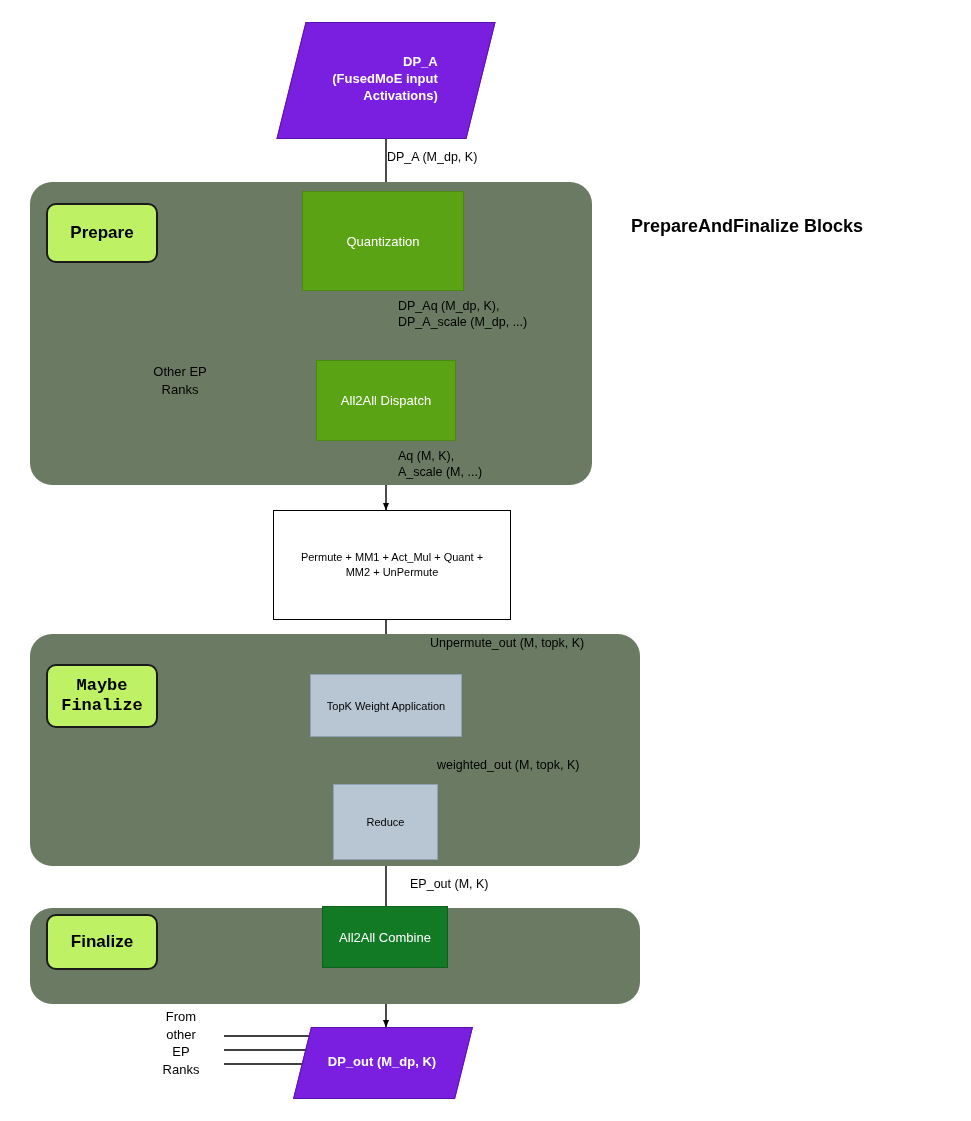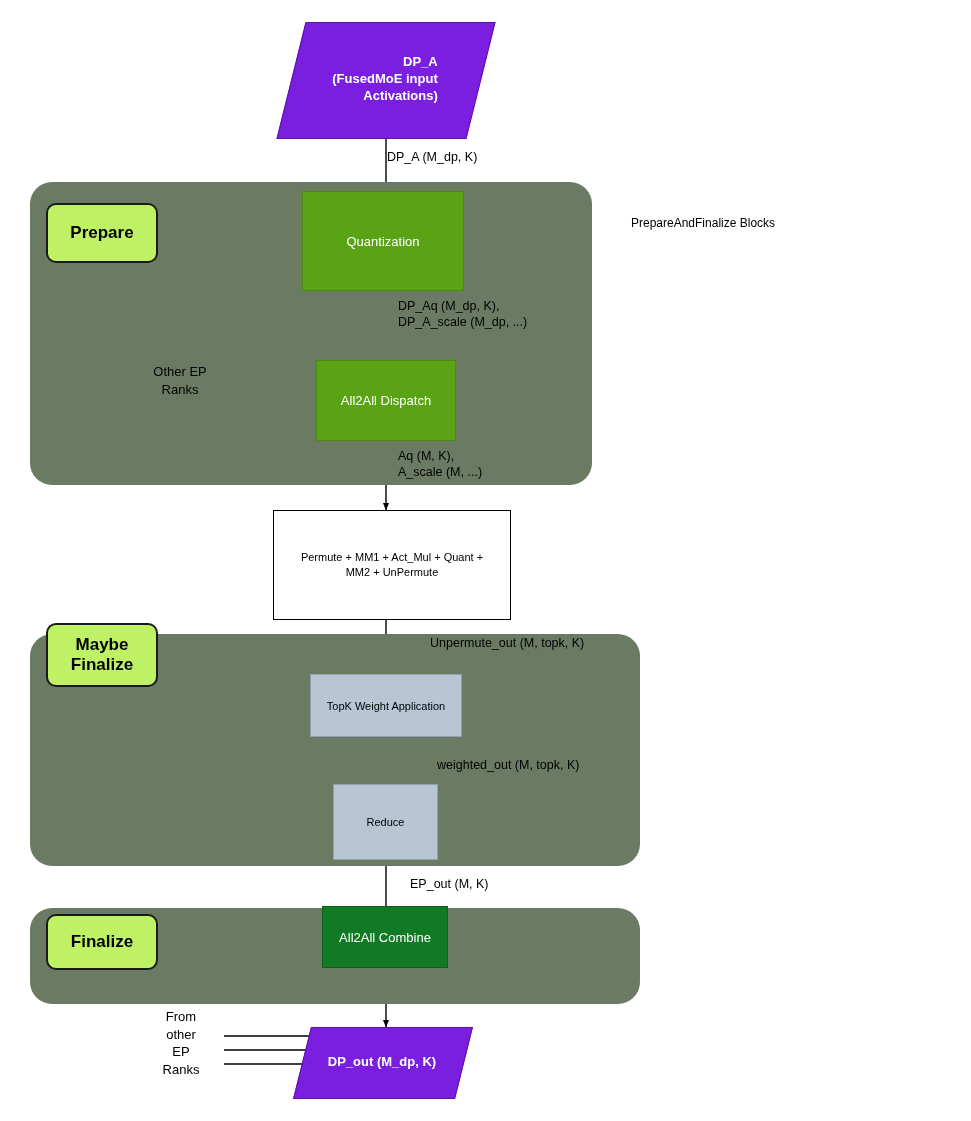--- a/index.html
+++ b/index.html
@@ -108,22 +108,22 @@
   .side-label {
     position: absolute;
     font-size: 13px;
     color: #000;
     line-height: 1.35;
     text-align: center;
     white-space: pre-line;
   }
   .title {
     position: absolute;
-    font-size: 12px;
-    font-weight: normal;
+    font-size: 18px;
+    font-weight: bold;
     color: #000;
   }
   svg.arrows {
     position: absolute;
     left: 0; top: 0;
     width: 971px;
     height: 1121px;
     pointer-events: none;
   }
 </style>
@@ -175,21 +175,21 @@
   <div class="abs group-label" style="left: 46px; top: 203px; width: 108px; height: 56px; white-space: pre-line;">Prepare</div>
 
   <div class="abs box green" style="left:302px; top:191px; width:162px; height:100px;">Quantization</div>
 
   <div class="abs box green" style="left:316px; top:360px; width:140px; height:81px;">All2All Dispatch</div>
 
   <div class="abs box white" style="left: 273px; top: 510px; width: 238px; height: 110px; white-space: pre-line;">Permute + MM1 + Act_Mul + Quant +
 MM2 + UnPermute</div>
 
   <div class="abs group-panel" style="left:30px; top:634px; width:610px; height:232px;"></div>
-  <div class="abs group-label" style="left: 46px; top: 623px; width: 108px; height: 60px; white-space: pre-line;">Maybe
+  <div class="abs group-label" style="left: 46px; top: 664px; width: 108px; height: 60px; white-space: pre-line; font-family: Liberation Mono, monospace;">Maybe
 Finalize</div>
 
   <div class="abs box lightblue" style="left:310px; top:674px; width:152px; height:63px;">TopK Weight Application</div>
 
   <div class="abs box lightblue" style="left:333px; top:784px; width:105px; height:76px;">Reduce</div>
 
   <div class="abs group-panel" style="left:30px; top:908px; width:610px; height:96px;"></div>
   <div class="abs group-label" style="left: 46px; top: 914px; width: 108px; height: 52px; white-space: pre-line;">Finalize</div>
 
   <div class="abs box darkgreen" style="left:322px; top:906px; width:126px; height:62px;">All2All Combine</div>

